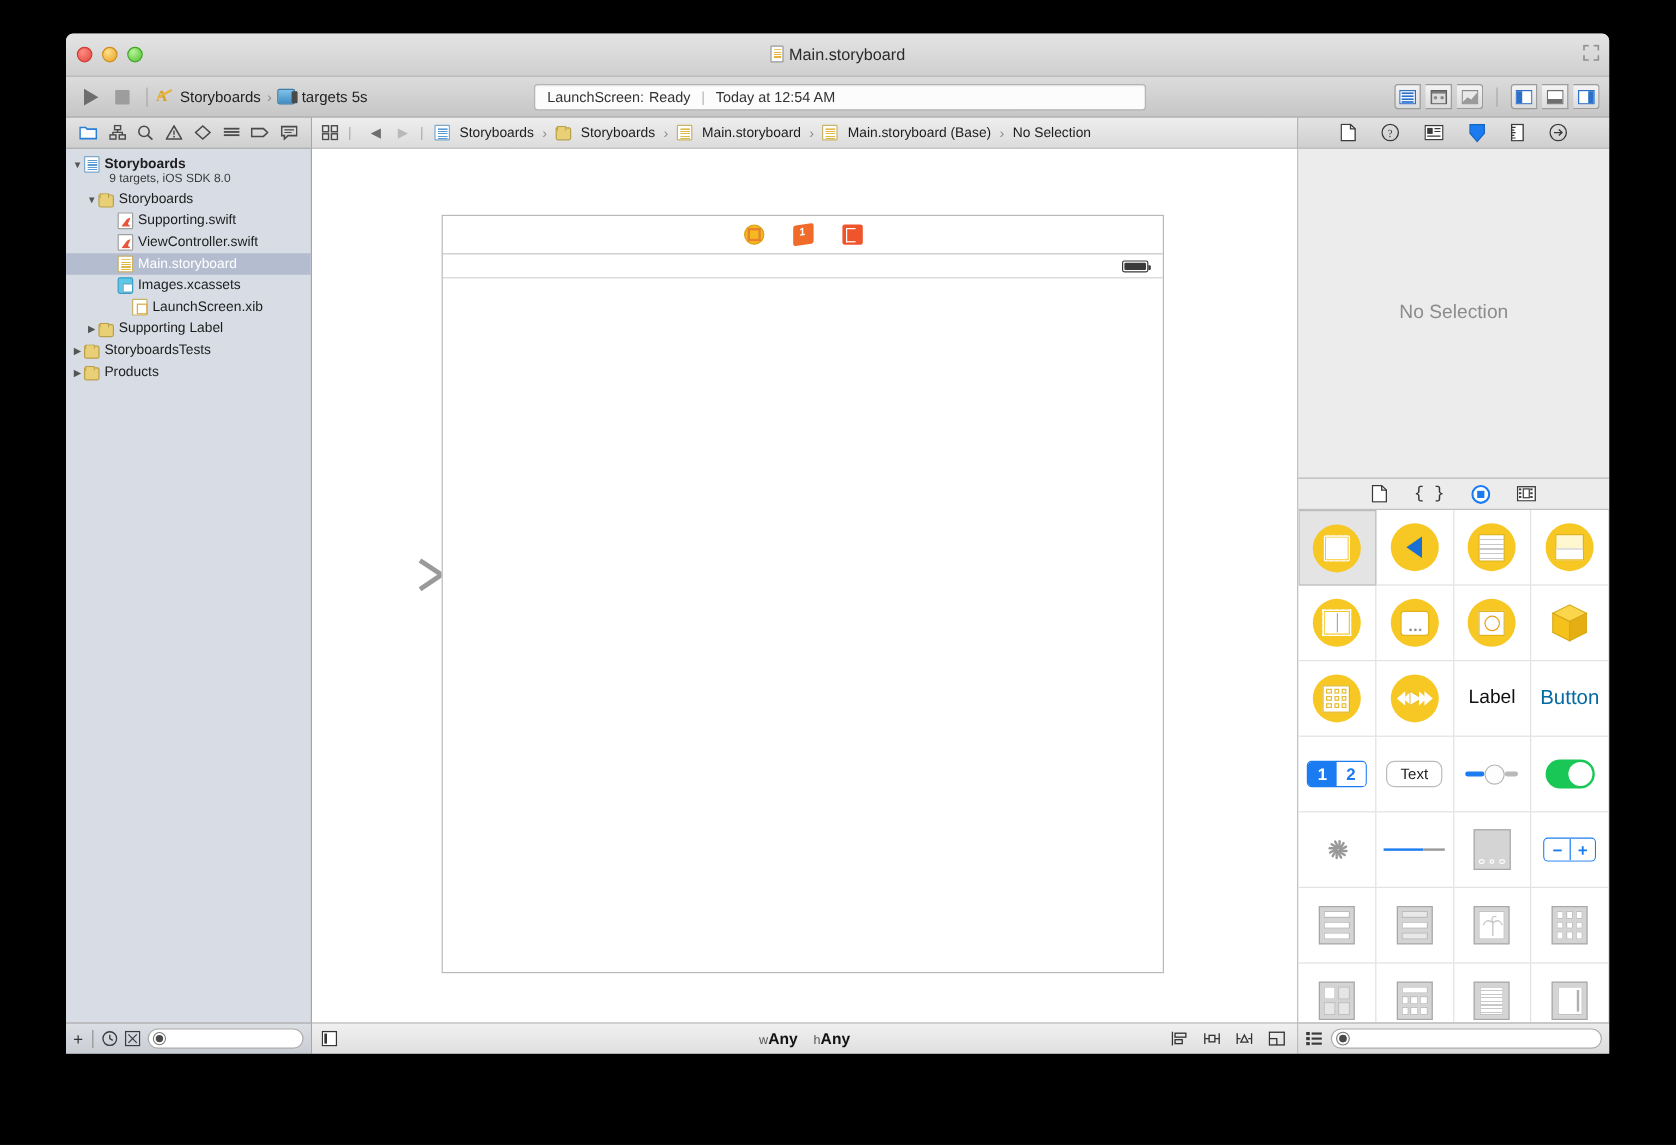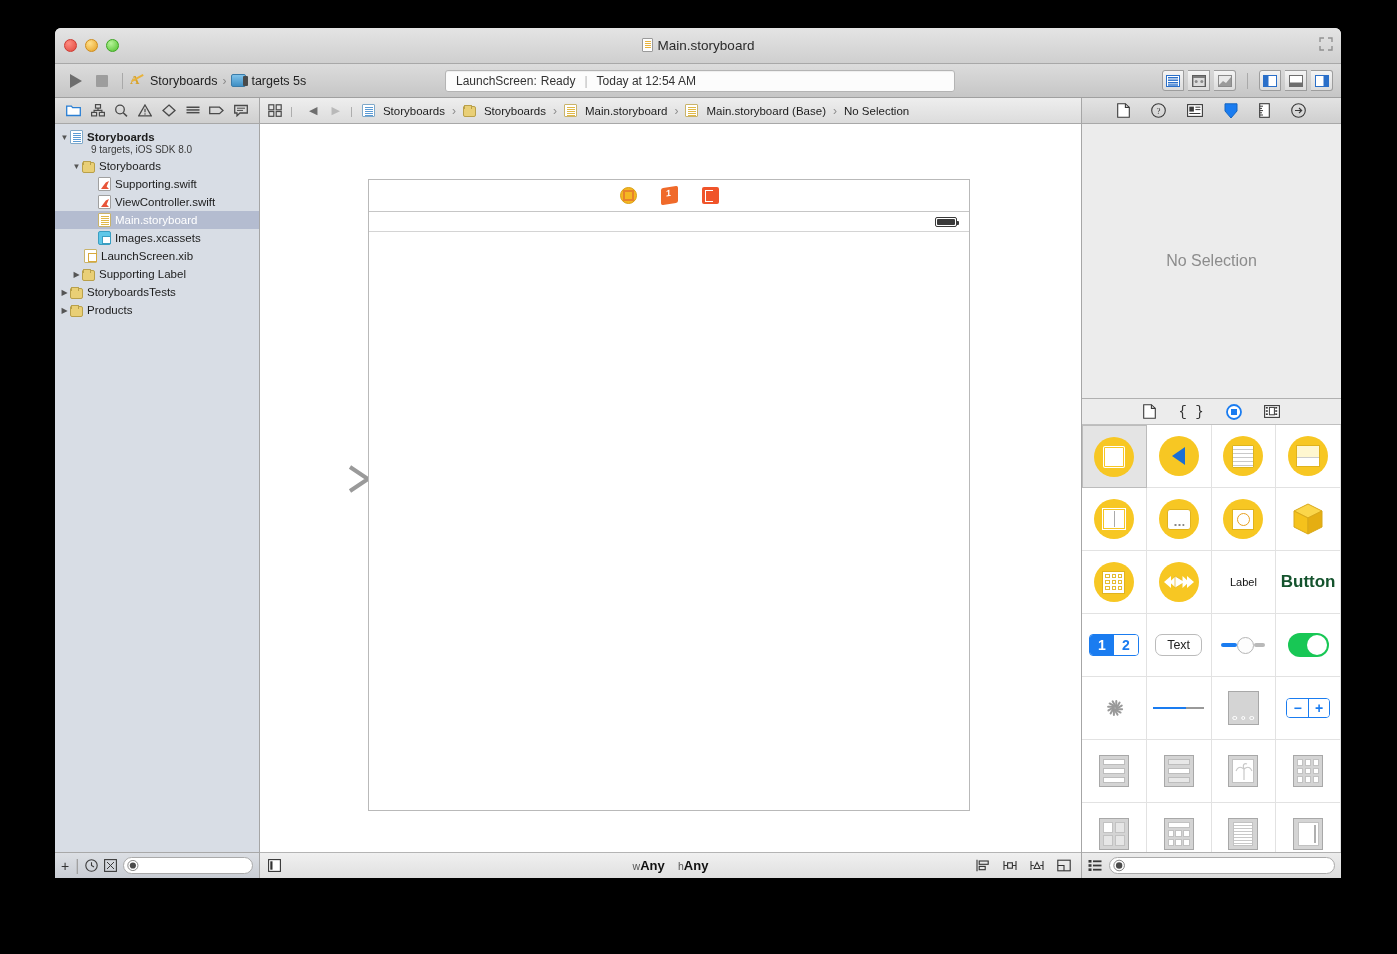--- a/index.html
+++ b/index.html
@@ -300,22 +300,22 @@
   .popover-ic{width:24px;height:21px;background:#fff;border:1px solid #e0b31d;border-radius:3px;position:relative;}
   .popover-ic:after{content:"";position:absolute;left:50%;bottom:3px;transform:translateX(-50%);
     width:11px;height:3px;
     background:radial-gradient(circle,#888 1px,transparent 1.2px) 0 0/4px 4px repeat-x;}
   .page-ic{width:22px;height:21px;background:#fff;border:1px solid #e0b31d;
     display:flex;align-items:center;justify-content:center;}
   .page-ic:after{content:"";width:11px;height:11px;border-radius:50%;border:1.5px solid #e8a020;}
   .collection-ic{width:23px;height:23px;background:#fff;border:1px solid #e0b31d;
     display:grid;grid-template-columns:repeat(3,1fr);grid-template-rows:repeat(3,1fr);gap:1.5px;padding:2px;}
   .collection-ic i{background:#fff;border:1px solid #e5bc33;}
-  .glyph-label{font-size:11px;color:#111;font-family:"Liberation Sans",sans-serif;}
-  .glyph-button{font-size:17px;color:#14532d;font-family:"Liberation Sans",sans-serif;font-weight:bold;}
+  .glyph-label{font-size:16px;color:#111;font-family:"Liberation Sans",sans-serif;}
+  .glyph-button{font-size:17px;color:#0369a1;font-family:"Liberation Sans",sans-serif;}
   .seg {
     display:flex;border:1.5px solid #1a7cf0;border-radius:4px;overflow:hidden;
     font-size:14px;font-weight:bold;
   }
   .seg .s1{background:#1a7cf0;color:#fff;padding:2px 8px;}
   .seg .s2{background:#fff;color:#1a7cf0;padding:2px 8px;}
   .textfield-ic{border:1px solid #bbb;border-radius:7px;padding:3px 11px;font-size:12.5px;color:#222;background:#fff;}
   .slider-ic{display:flex;align-items:center;}
   .slider-ic .fill{width:16px;height:3.5px;background:#1a7cf0;border-radius:2px;}
   .slider-ic .knob{width:17px;height:17px;border-radius:50%;background:#fdfdfd;border:1px solid #b5b5b5;}
@@ -532,21 +532,21 @@
           <span class="ficon ic-sb"></span>
           <span class="lbl">Main.storyboard</span>
         </div>
 
         <div class="row" style="padding-left:32px;">
           <span class="disc none">▶</span>
           <span class="ficon ic-assets"></span>
           <span class="lbl">Images.xcassets</span>
         </div>
 
-        <div class="row" style="padding-left:18px;">
+        <div class="row" style="padding-left:32px;margin-left:12px;">
           <span class="disc none">▶</span>
           <span class="ficon ic-xib"></span>
           <span class="lbl">LaunchScreen.xib</span>
         </div>
 
         <div class="row" style="padding-left:16px;">
           <span class="disc">▶</span>
           <span class="ficon ic-folder"></span>
           <span class="lbl">Supporting Label</span>
         </div>

